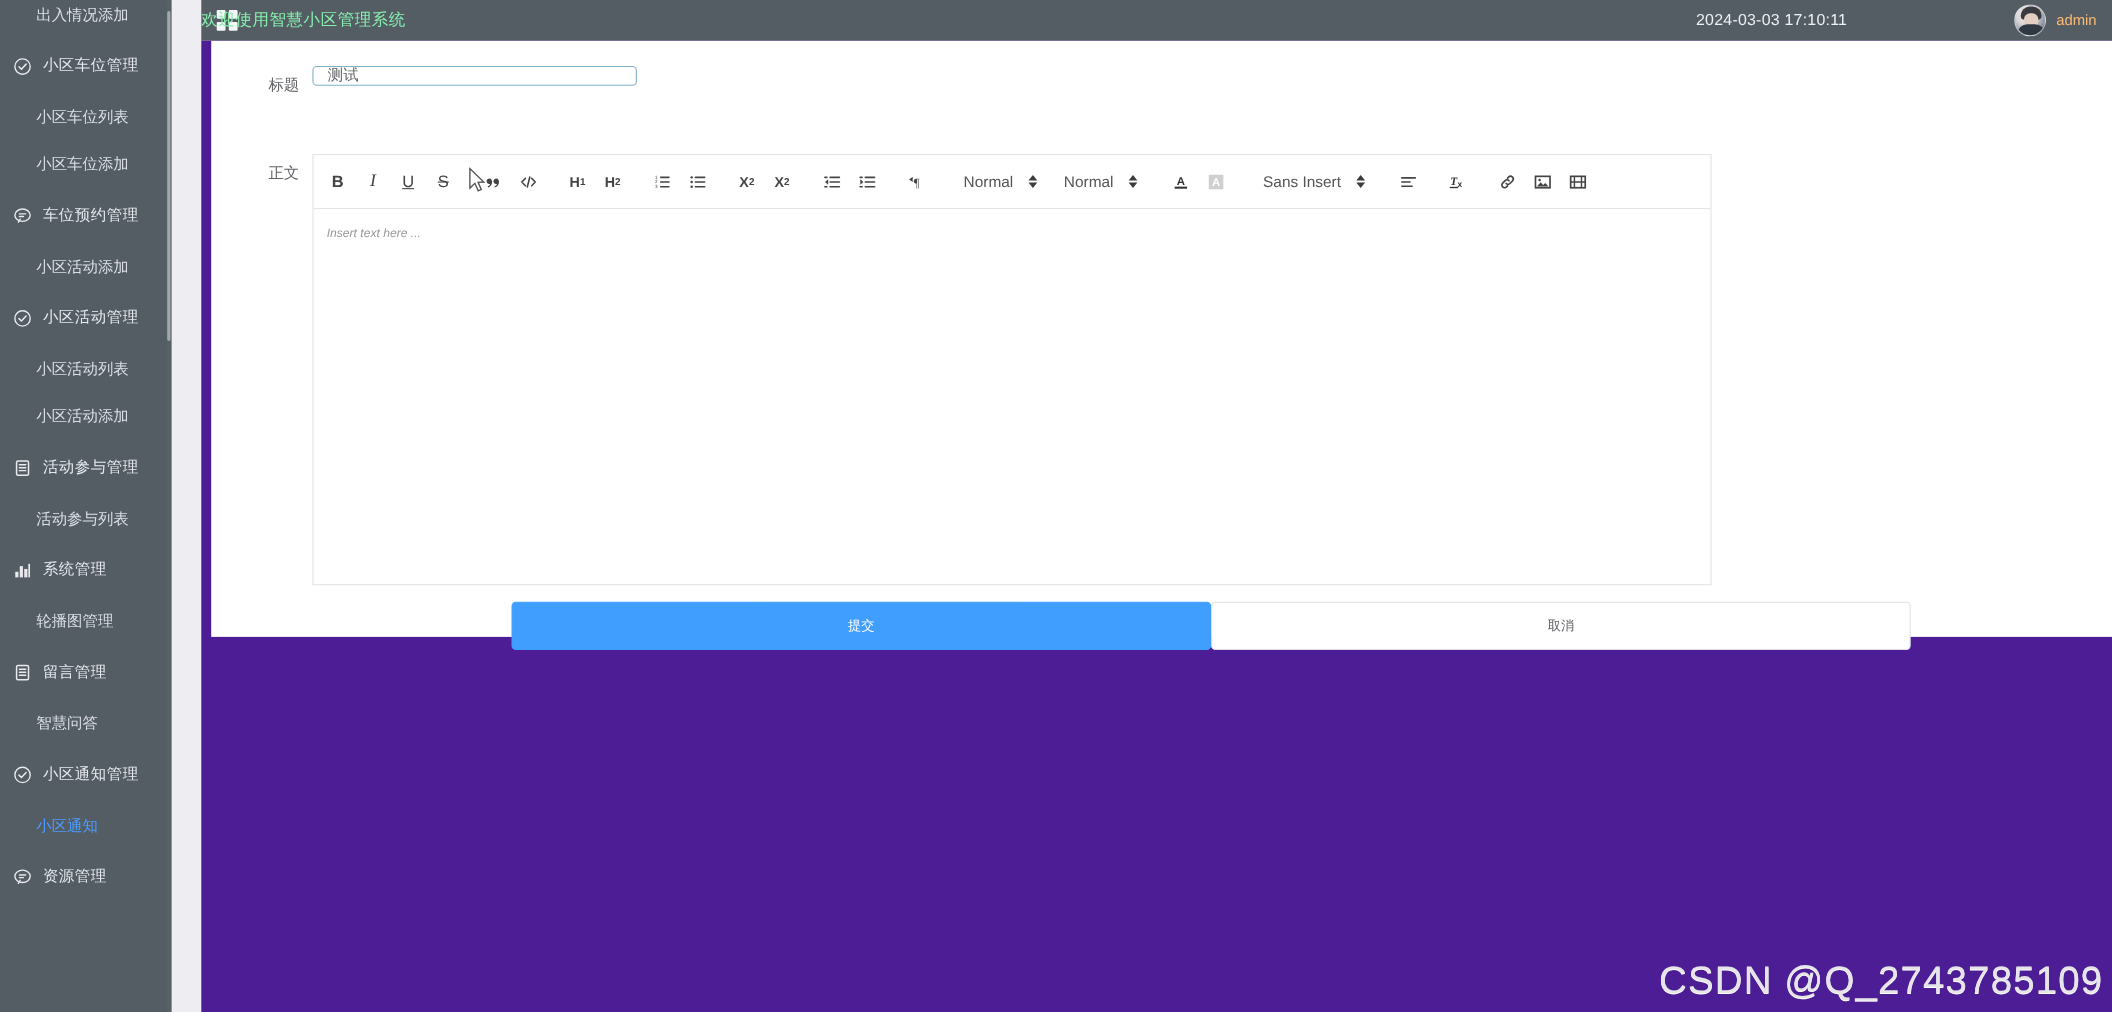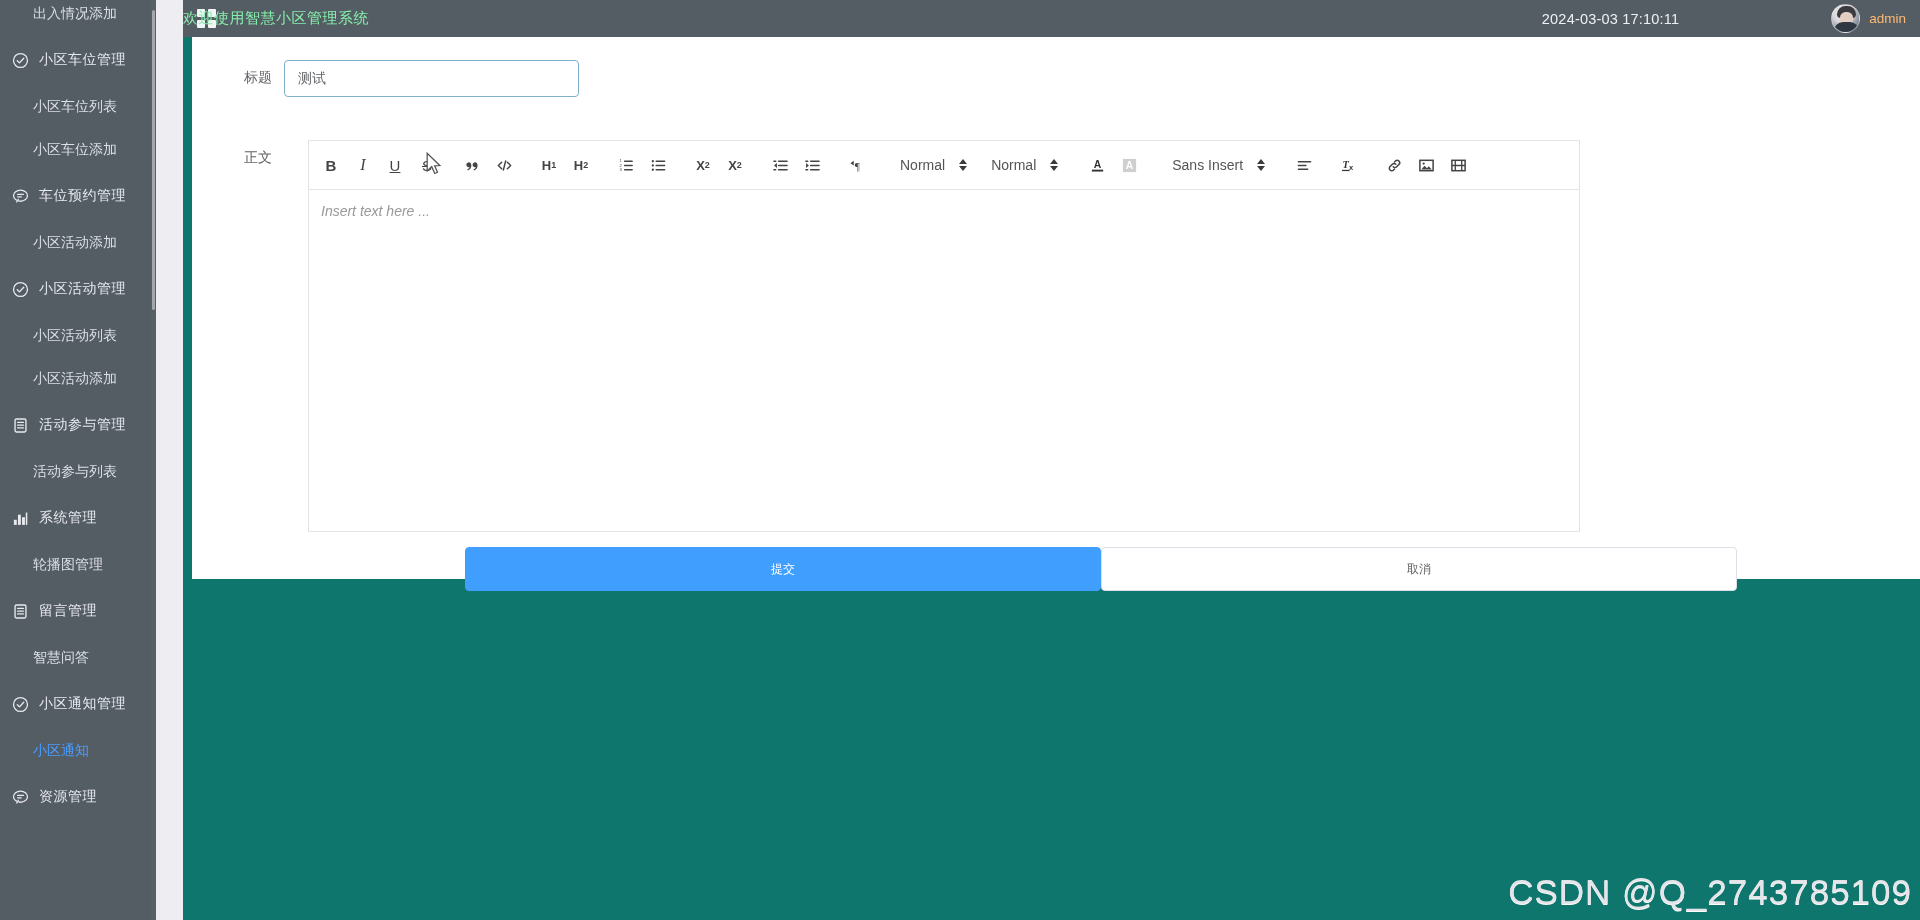--- a/index.html
+++ b/index.html
@@ -112,54 +112,54 @@
   #avatar .body {
     position: absolute; left: 2px; bottom: -2px; width: 25px; height: 12px;
     background: #2f3743; border-radius: 9px 9px 0 0;
   }
   #username { color: #fdba74; font-size: 13.5px; }
 
   
   #content {
     position: absolute; left: 183px; top: 37px;
     width: 1737px; height: 883px;
-    background: #0f766e;
+    background: #4c1d95;
     overflow: hidden;
   }
   #card {
     position: absolute; left: 9px; top: 0;
     width: 1728px; height: 542px;
     background: #ffffff;
   }
 
   
   .form-row { position: absolute; display: flex; align-items: flex-start; }
   #row-title { left: 36px; top: 23px; width: 1656px; }
   .form-label {
     width: 56px; flex: 0 0 56px;
     text-align: right;
     padding-right: 12px;
     font-size: 14px;
     color: #606266;
     line-height: 34px;
   }
   #title-input {
-    width: 295px; height: 37px;
+    width: 295px; height: 18px;
     border: 1px solid #7eb0c9;
     border-radius: 4px;
     padding: 0 13px;
     font-size: 14px;
     color: #606266;
     font-family: "Liberation Sans", sans-serif;
     outline: none;
     background: #fff;
   }
 
   
-  #row-body { left: 36px; top: 103px; width: 1656px; gap: 24px; }
+  #row-body { left: 36px; top: 103px; width: 1656px; }
   #editor-wrap { width: 1272px; }
   #editor-wrap { position: relative; }
 
   .ql-toolbar {
     border: 1px solid #e4e4e4;
     border-bottom: none;
     background: #ffffff;
     height: 49px;
     display: flex; align-items: center;
     padding: 0 6px;
@@ -212,21 +212,21 @@
   .ql-container {
     border: 1px solid #e4e4e4;
     background: #ffffff;
     height: 343px;
     width: 1272px;
     padding: 12px 12px;
   }
   .ql-placeholder {
     color: #999;
     font-style: italic;
-    font-size: 14px;
+    font-size: 11px;
     font-family: "Liberation Sans", sans-serif;
   }
 
   
   #row-btns {
     position: absolute; left: 273px; top: 510px;
     width: 1272px; height: 32px;
     display: flex;
   }
   .btn {

